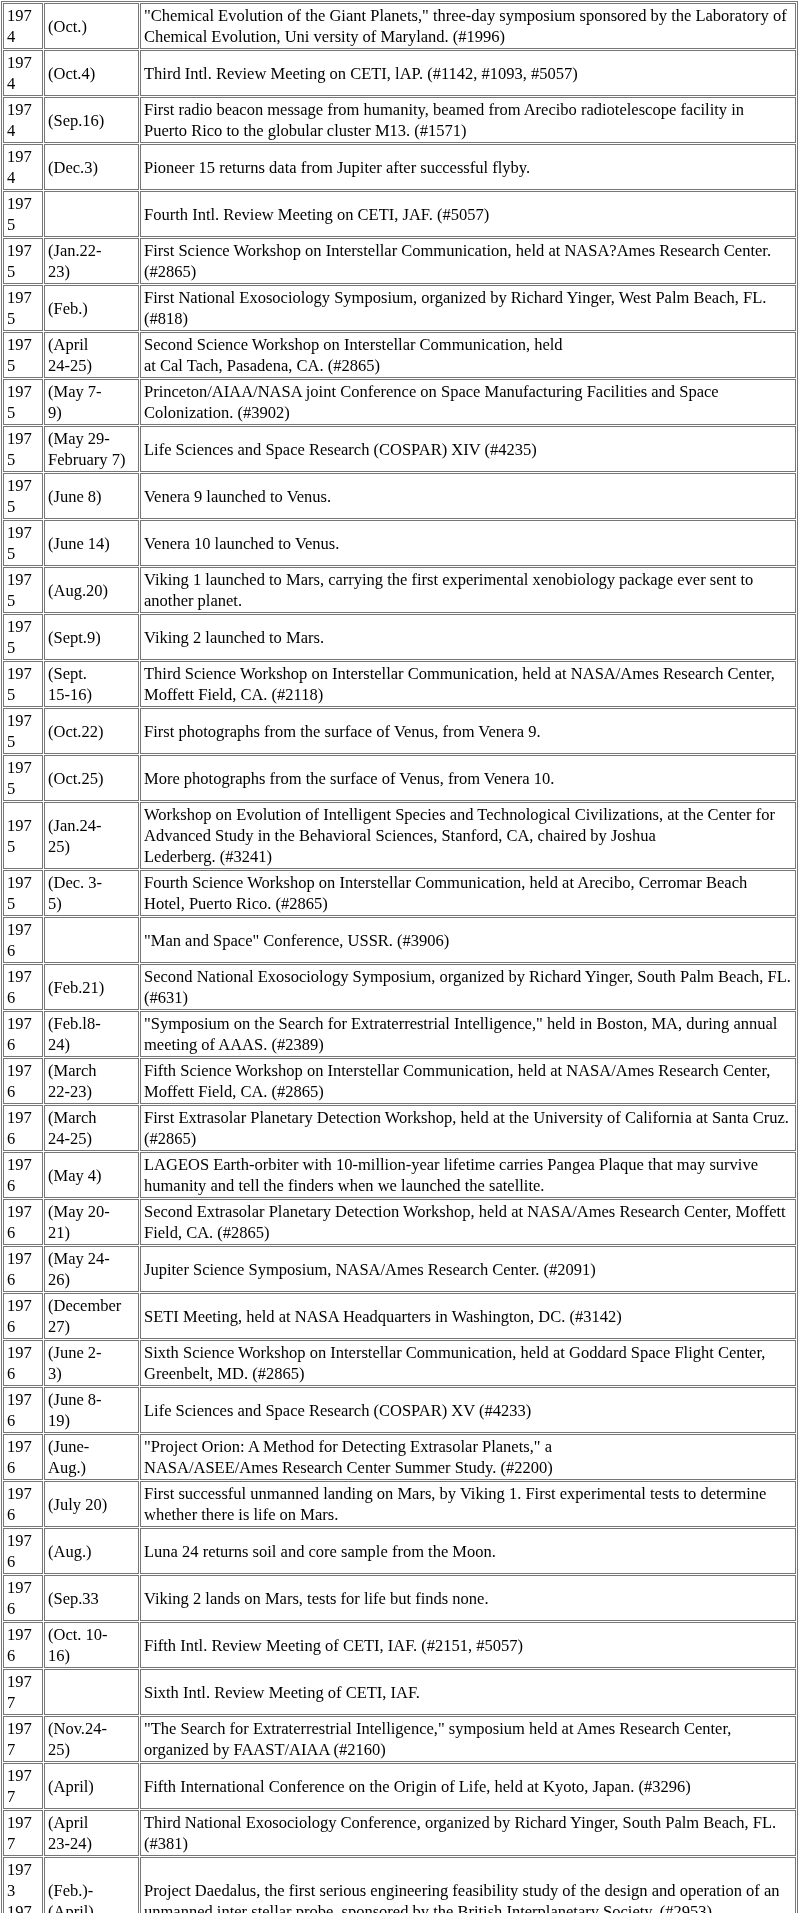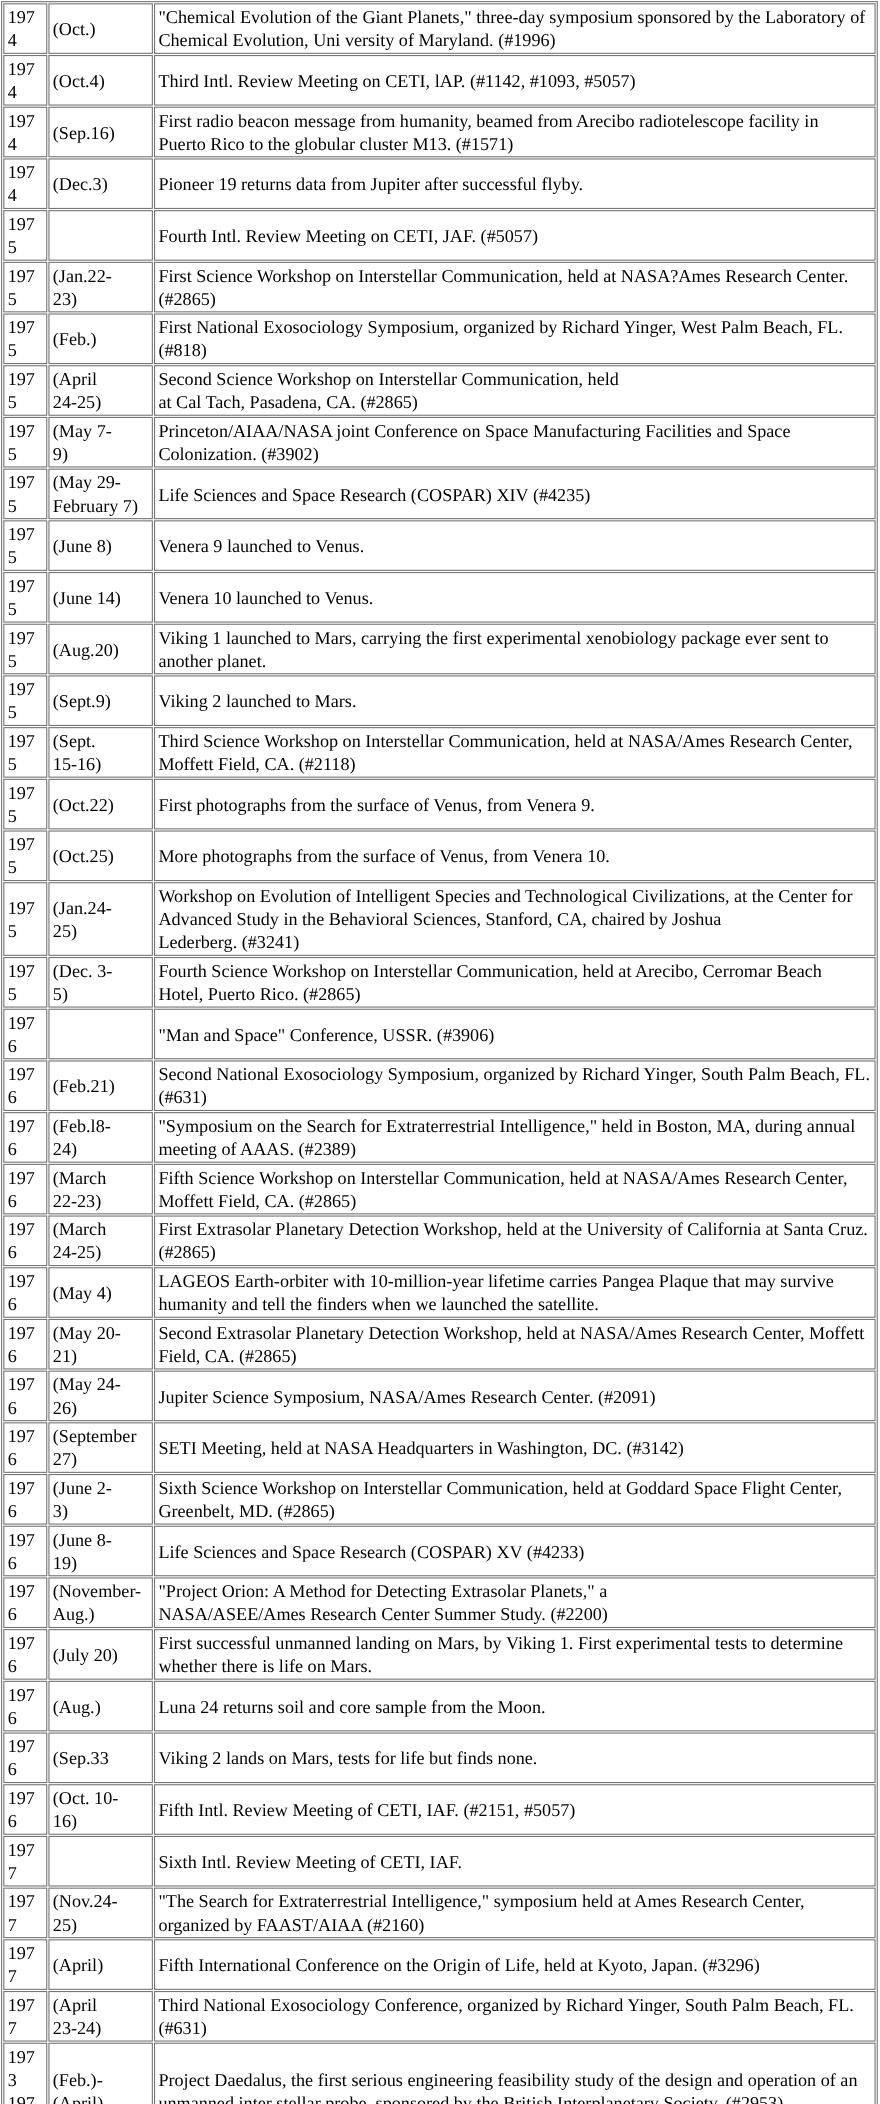--- a/index.html
+++ b/index.html
@@ -58,21 +58,21 @@
 
   <tr>
     <td class="year-cell">1974</td>
     <td class="date-cell">(Sep.16)</td>
     <td class="desc-cell">First radio beacon message from humanity, beamed from Arecibo radiotelescope facility in Puerto Rico to the globular cluster M13. (#1571)</td>
   </tr>
 
   <tr>
     <td class="year-cell">1974</td>
     <td class="date-cell">(Dec.3)</td>
-    <td class="desc-cell">Pioneer 19 returns data from Jupiter after successful flyby.</td>
+    <td class="desc-cell">Pioneer 15 returns data from Jupiter after successful flyby.</td>
   </tr>
 
   <tr>
     <td class="year-cell">1975</td>
     <td class="date-cell"></td>
     <td class="desc-cell">Fourth Intl. Review Meeting on CETI, JAF. (#5057)</td>
   </tr>
 
   <tr>
     <td class="year-cell">1975</td>
@@ -215,41 +215,41 @@
 
   <tr>
     <td class="year-cell">1976</td>
     <td class="date-cell">(May 24-
 26)</td>
     <td class="desc-cell">Jupiter Science Symposium, NASA/Ames Research Center. (#2091)</td>
   </tr>
 
   <tr>
     <td class="year-cell">1976</td>
-    <td class="date-cell">(September 27)</td>
+    <td class="date-cell">(December 27)</td>
     <td class="desc-cell">SETI Meeting, held at NASA Headquarters in Washington, DC. (#3142)</td>
   </tr>
 
   <tr>
     <td class="year-cell">1976</td>
     <td class="date-cell">(June 2-
 3)</td>
     <td class="desc-cell">Sixth Science Workshop on Interstellar Communication, held at Goddard Space Flight Center, Greenbelt, MD. (#2865)</td>
   </tr>
 
   <tr>
     <td class="year-cell">1976</td>
     <td class="date-cell">(June 8-
 19)</td>
     <td class="desc-cell">Life Sciences and Space Research (COSPAR) XV (#4233)</td>
   </tr>
 
   <tr>
     <td class="year-cell">1976</td>
-    <td class="date-cell">(November-
+    <td class="date-cell">(June-
 Aug.)</td>
     <td class="desc-cell">"Project Orion: A Method for Detecting Extrasolar Planets," a
 NASA/ASEE/Ames Research Center Summer Study. (#2200)</td>
   </tr>
 
   <tr>
     <td class="year-cell">1976</td>
     <td class="date-cell">(July 20)</td>
     <td class="desc-cell">First successful unmanned landing on Mars, by Viking 1. First experimental tests to determine whether there is life on Mars.</td>
   </tr>
@@ -289,21 +289,21 @@
   <tr>
     <td class="year-cell">1977</td>
     <td class="date-cell">(April)</td>
     <td class="desc-cell">Fifth International Conference on the Origin of Life, held at Kyoto, Japan. (#3296)</td>
   </tr>
 
   <tr>
     <td class="year-cell">1977</td>
     <td class="date-cell">(April
 23-24)</td>
-    <td class="desc-cell">Third National Exosociology Conference, organized by Richard Yinger, South Palm Beach, FL. (#631)</td>
+    <td class="desc-cell">Third National Exosociology Conference, organized by Richard Yinger, South Palm Beach, FL. (#381)</td>
   </tr>
 
   <tr>
     <td class="year-cell">1973
 1977</td>
     <td class="date-cell">(Feb.)-
 (April)</td>
     <td class="desc-cell">Project Daedalus, the first serious engineering feasibility study of the design and operation of an unmanned inter stellar probe, sponsored by the British Interplanetary Society. (#2953)</td>
   </tr>
 

